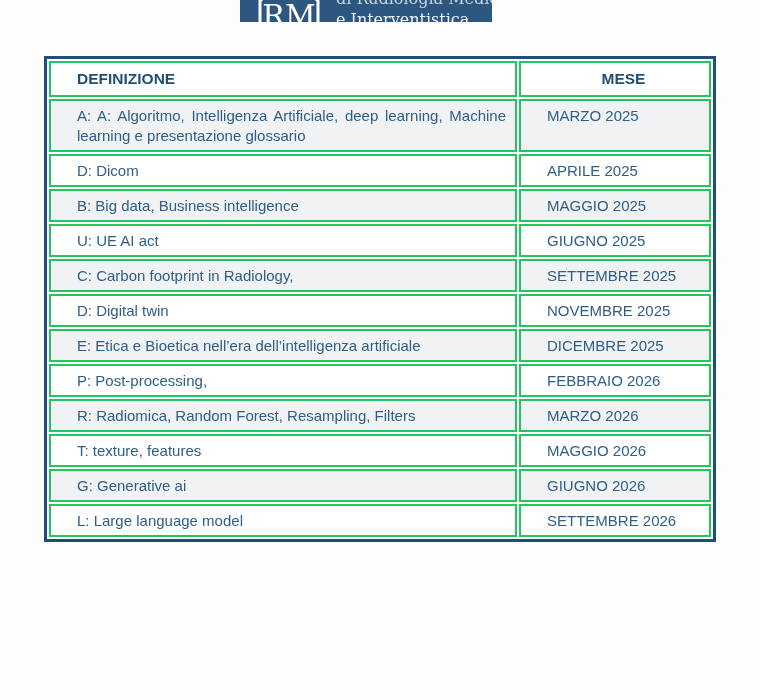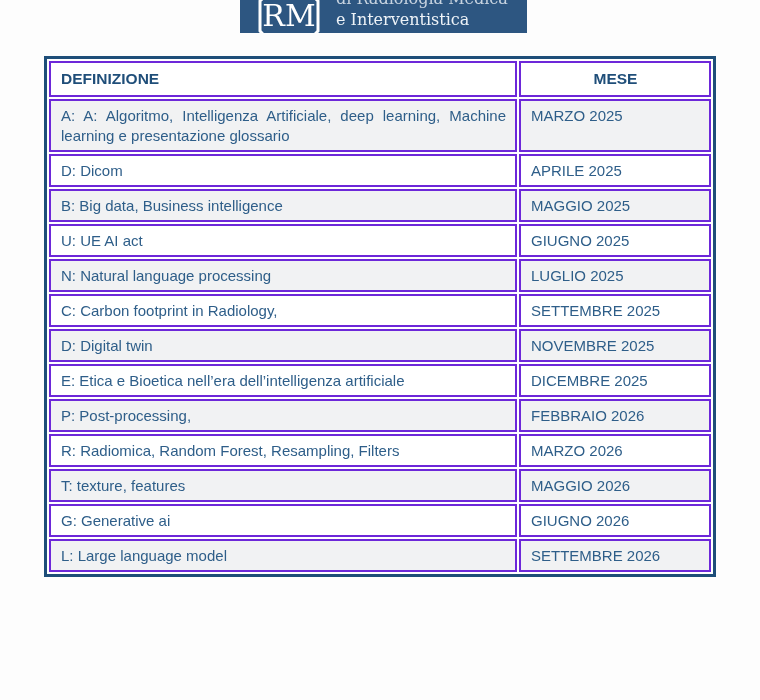--- a/index.html
+++ b/index.html
@@ -14,24 +14,23 @@
     background: #fdfdfd;
     font-family: "Liberation Sans", sans-serif;
   }
 
   
   .banner {
     position: absolute;
     left: 240px;
     top: 0;
     width: 252px;
-    height: 33px;
+    height: 22px;
     background: #2d5681;
     overflow: hidden;
-    padding-left: 35px;
   }
   .banner .emblem {
     position: absolute;
     left: 18px;
     top: -16px;
     width: 62px;
     height: 66px;
   }
   .banner .logo-text {
     position: absolute;
@@ -58,26 +57,26 @@
     border-collapse: separate;
     border-spacing: 2px;
     border: 3px solid #1e4e79;
     background: #ffffff;
   }
   table.schedule col.c-def  { width: 468px; }
   table.schedule col.c-mese { width: auto; }
 
   table.schedule th,
   table.schedule td {
-    border: 2px solid #6d28d9;
+    border: 2px solid #22c55e;
     background: #ffffff;
     vertical-align: top;
     font-size: 15px;
     line-height: 20px;
-    padding: 5px 9px 4px 10px;
+    padding: 5px 9px 4px 26px;
     color: #2e5e89;
     overflow: hidden;
   }
   table.schedule th {
     font-weight: bold;
     color: #1f4e79;
     font-size: 15.5px;
     padding-top: 6px;
     padding-bottom: 6px;
   }
@@ -126,24 +125,20 @@
       </tr>
       <tr>
         <td class="def">B: Big data, Business intelligence</td>
         <td class="mese">MAGGIO 2025</td>
       </tr>
       <tr>
         <td class="def">U: UE AI act</td>
         <td class="mese">GIUGNO 2025</td>
       </tr>
       <tr>
-        <td class="def">N: Natural language processing</td>
-        <td class="mese">LUGLIO 2025</td>
-      </tr>
-      <tr>
         <td class="def">C: Carbon footprint in Radiology,</td>
         <td class="mese">SETTEMBRE 2025</td>
       </tr>
       <tr>
         <td class="def">D: Digital twin</td>
         <td class="mese">NOVEMBRE 2025</td>
       </tr>
       <tr>
         <td class="def">E: Etica e Bioetica nell’era dell’intelligenza artificiale</td>
         <td class="mese">DICEMBRE 2025</td>

